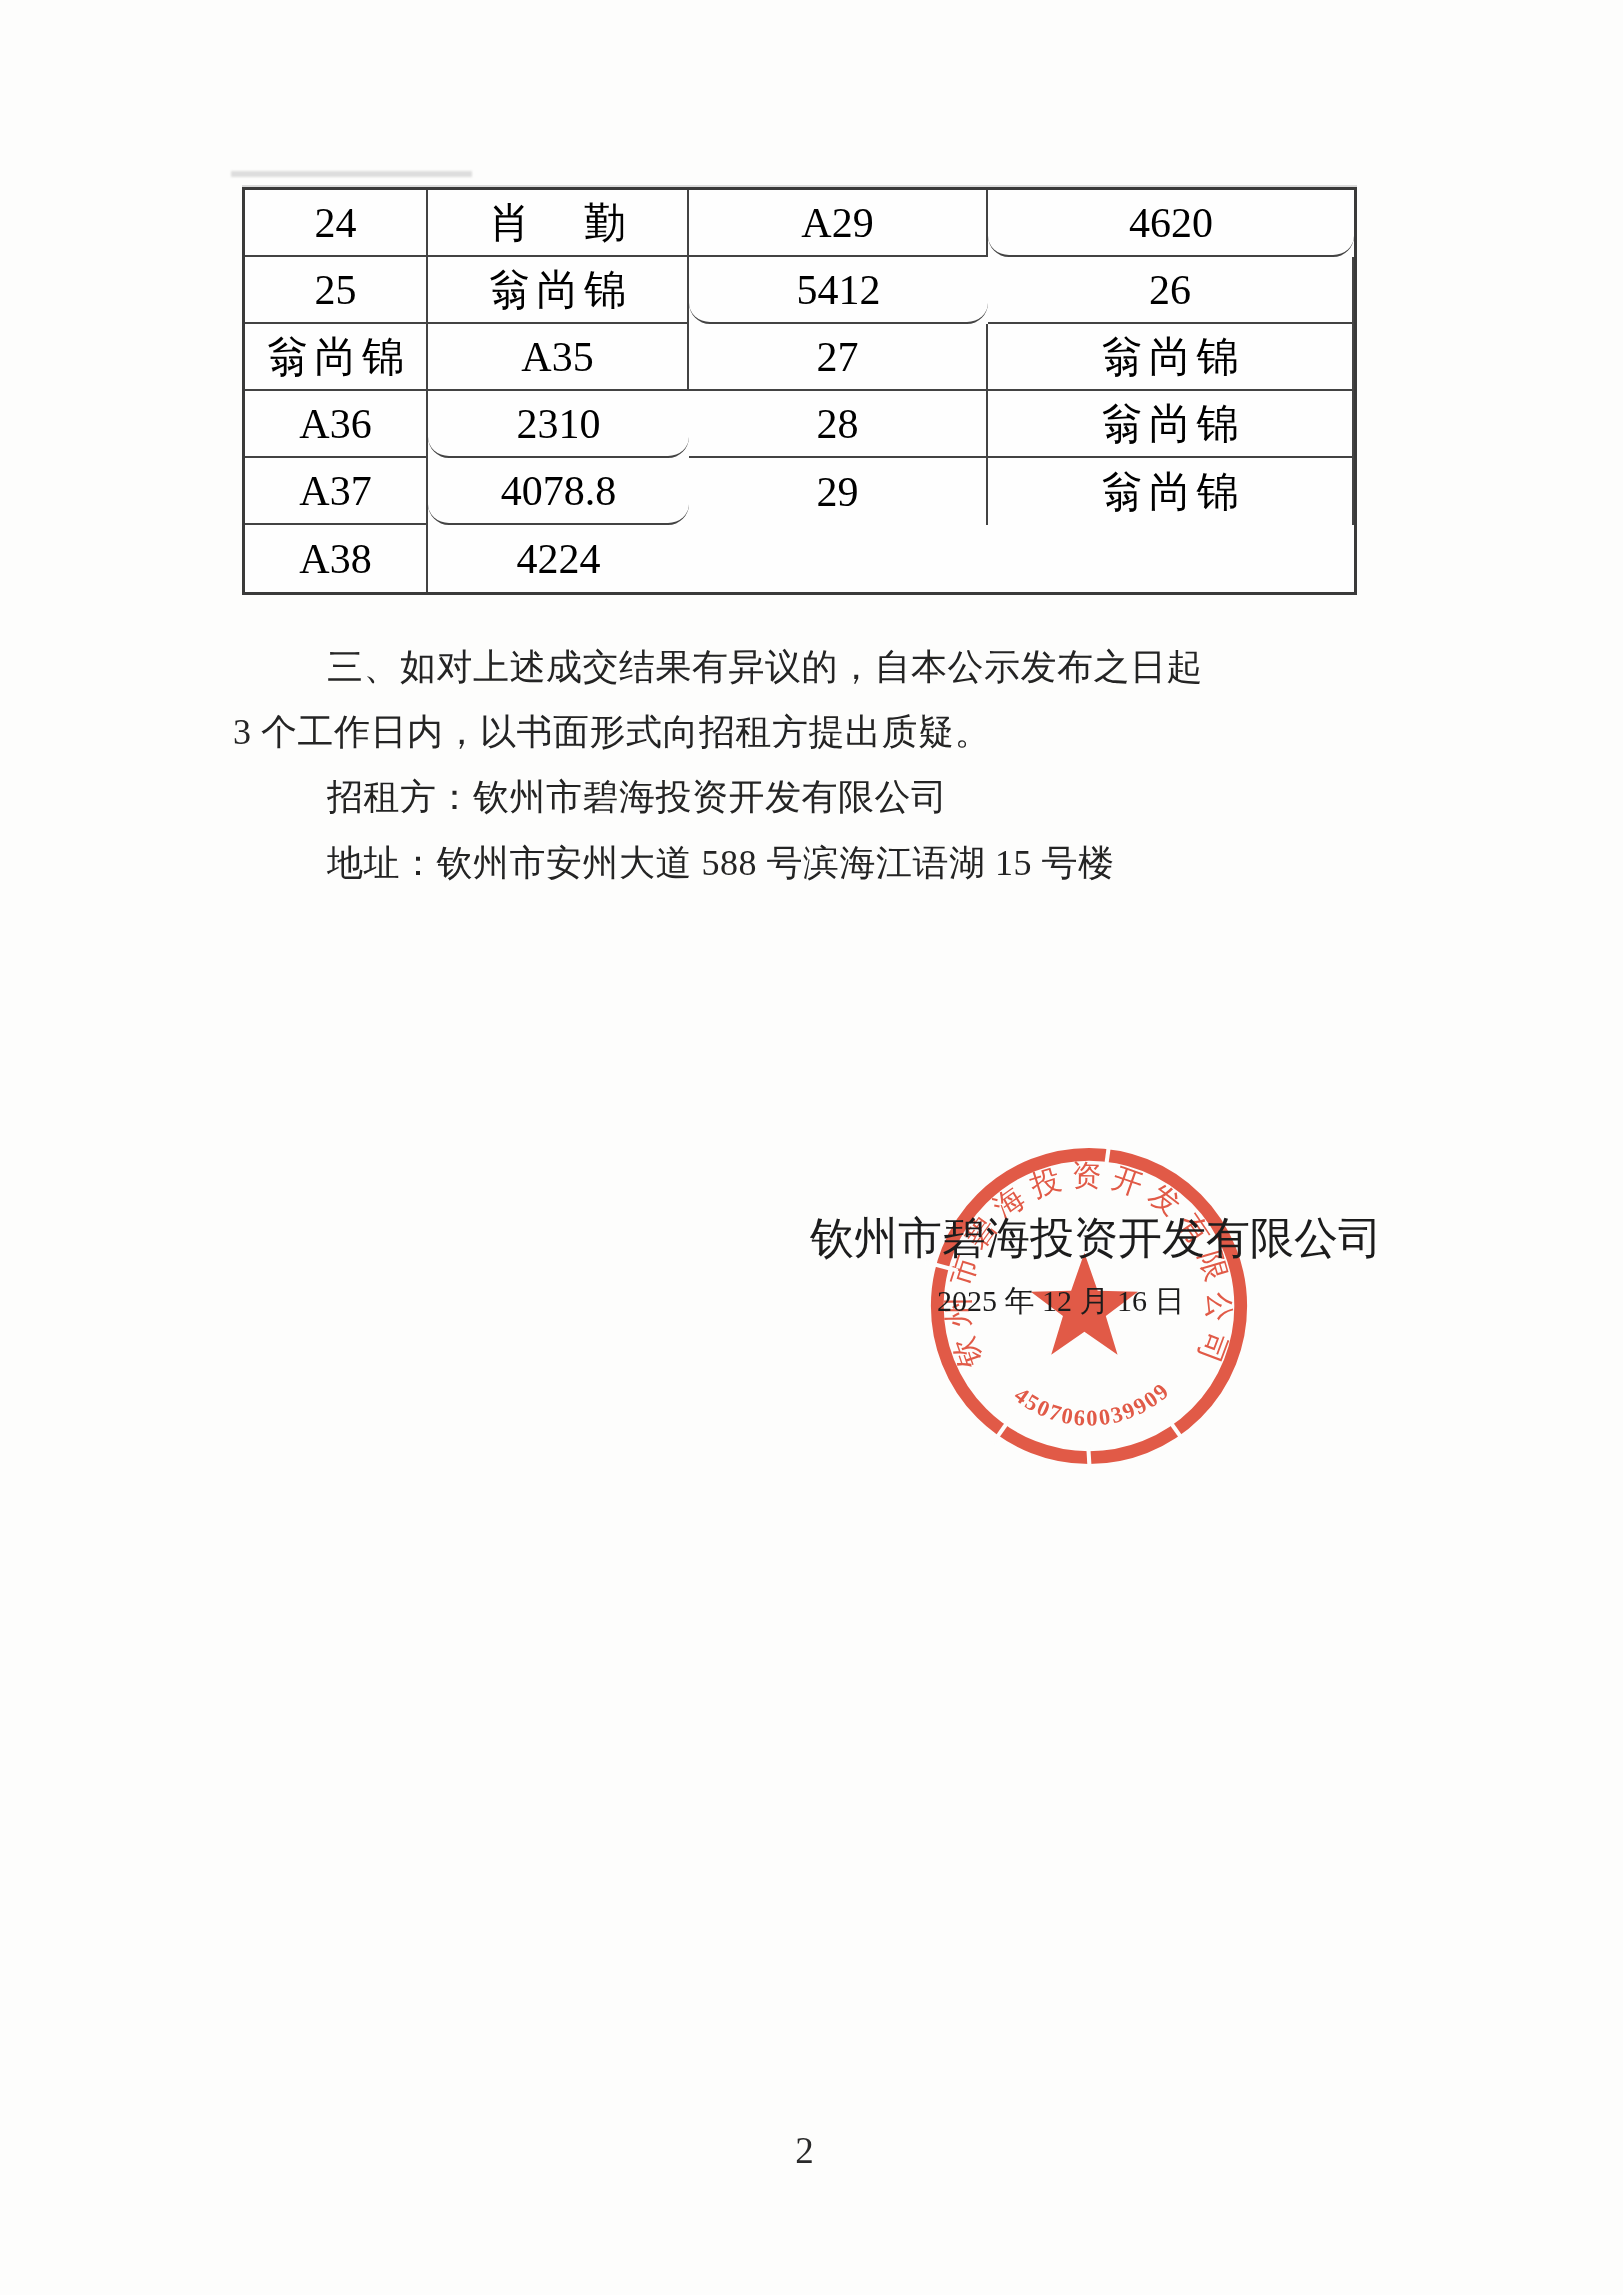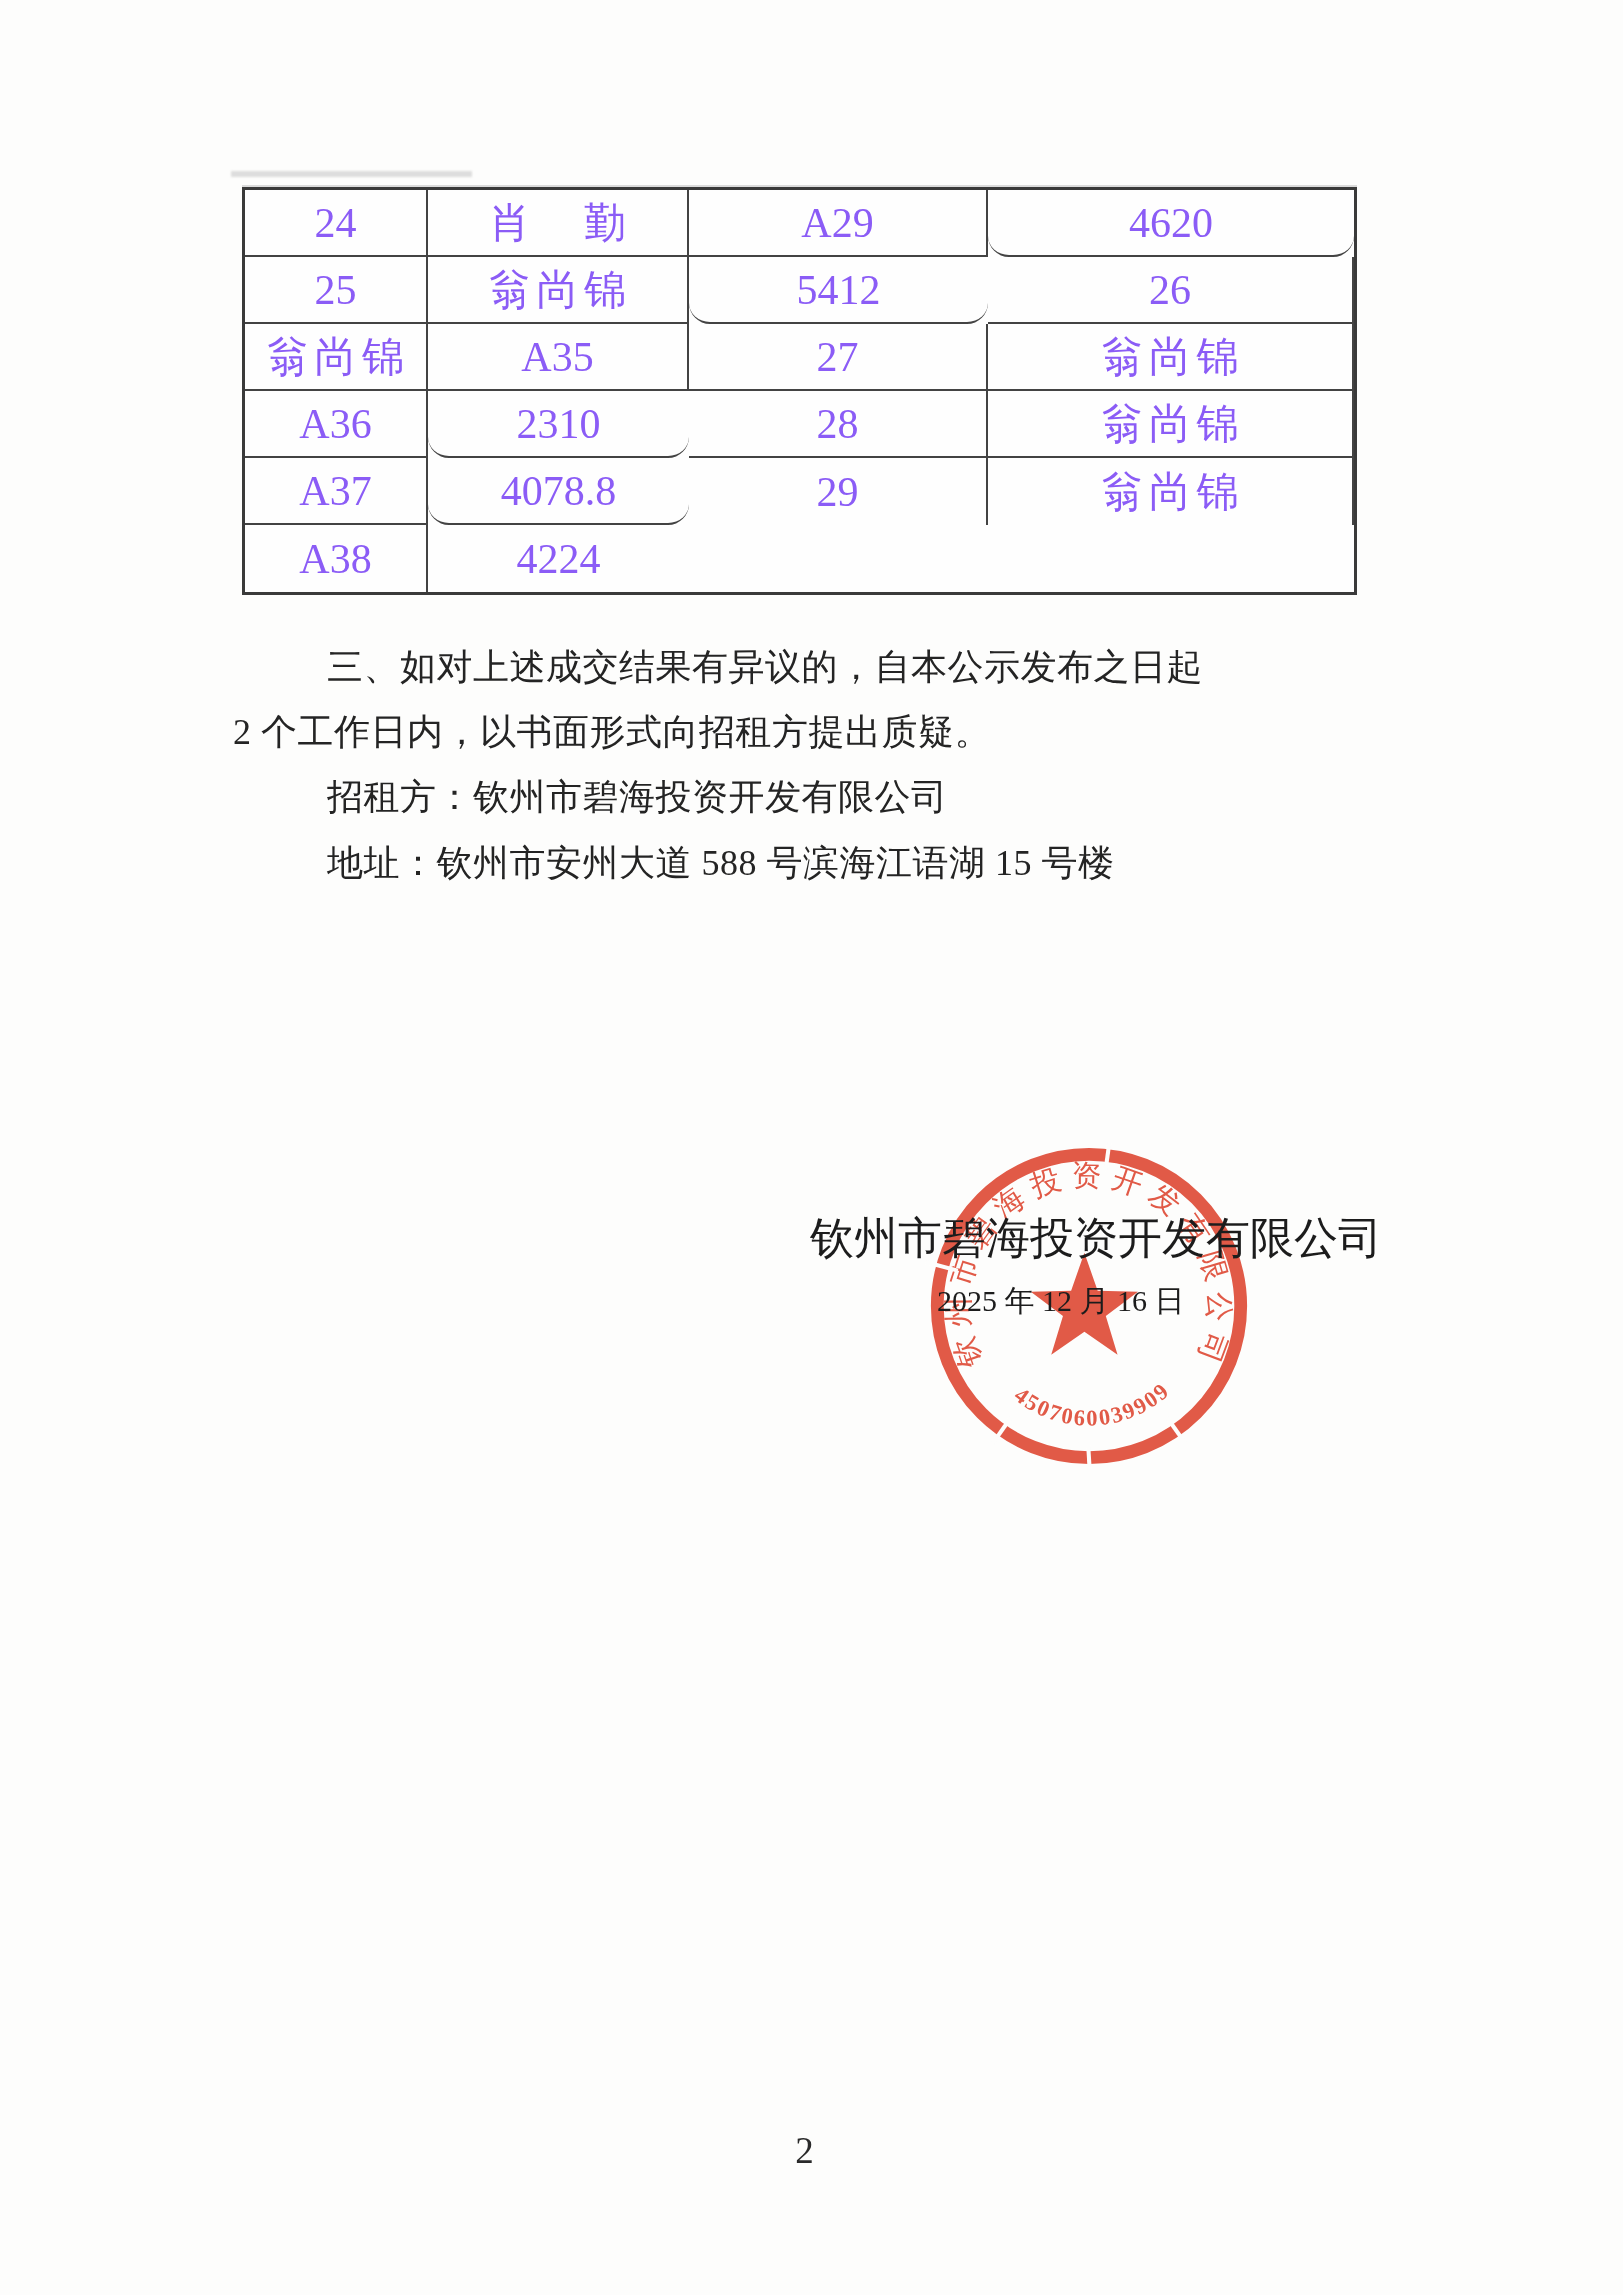--- a/index.html
+++ b/index.html
@@ -35,21 +35,21 @@
     grid-template-columns: 183px 261px 299px 366px;
     grid-auto-rows: 67px;
     border: 3.1px solid #3a3a3a;
     background: #fefefe;
     box-shadow: 0 -2px 0 rgba(120,120,120,0.25);
   }
   .cell {
     border-right: 2px solid #434343;
     border-bottom: 2px solid #434343;
     display: flex; align-items: center; justify-content: center;
-    font-size: 42px; color: #8b5cf6;
+    font-size: 42px; color: #000000;
     overflow: hidden; white-space: nowrap;
   }
   .cell.last-col { border-right: none; border-radius: 21px; }
   .cell.last-row { border-bottom: none; }
   .njust {
     display: inline-block; width: 137px;
     text-align: justify; text-align-last: justify;
   }
   
   .bodyline {
@@ -126,21 +126,21 @@
 
     <div class="cell last-row">29</div>
     <div class="cell last-row">
         <span class="njust">翁尚锦</span>
       </div>
     <div class="cell last-row">A38</div>
     <div class="cell last-col last-row">4224</div>
   </div>
 
   <div class="bodyline" id="line1">三、如对上述成交结果有异议的，自本公示发布之日起</div>
-  <div class="bodyline" id="line2">2 个工作日内，以书面形式向招租方提出质疑。</div>
+  <div class="bodyline" id="line2">3 个工作日内，以书面形式向招租方提出质疑。</div>
   <div class="bodyline" id="line3">招租方：钦州市碧海投资开发有限公司</div>
   <div class="bodyline" id="line4">地址：钦州市安州大道 588 号滨海江语湖 15 号楼</div>
 
   <svg class="seal-svg" viewBox="0 0 640 640">
     <g opacity="0.93">
       <circle cx="320" cy="320" r="296" fill="none" stroke="#df4e3a" stroke-width="25"></circle>
       <path d="M311 216 L336.9 290.4 L415.6 292 L352.8 339.6 L375.7 415 L311 370 L246.3 415 L269.2 339.6 L206.4 292 L285.1 290.4 Z" fill="#df4e3a"></path>
       <defs>
         <path id="sealTopArc" d="M 116.5 437.5 A 235 235 0 1 1 523.5 437.5" fill="none"></path>
         <path id="sealBotArc" d="M 167.1 496.0 A 233 233 0 0 0 472.9 496.0" fill="none"></path>

